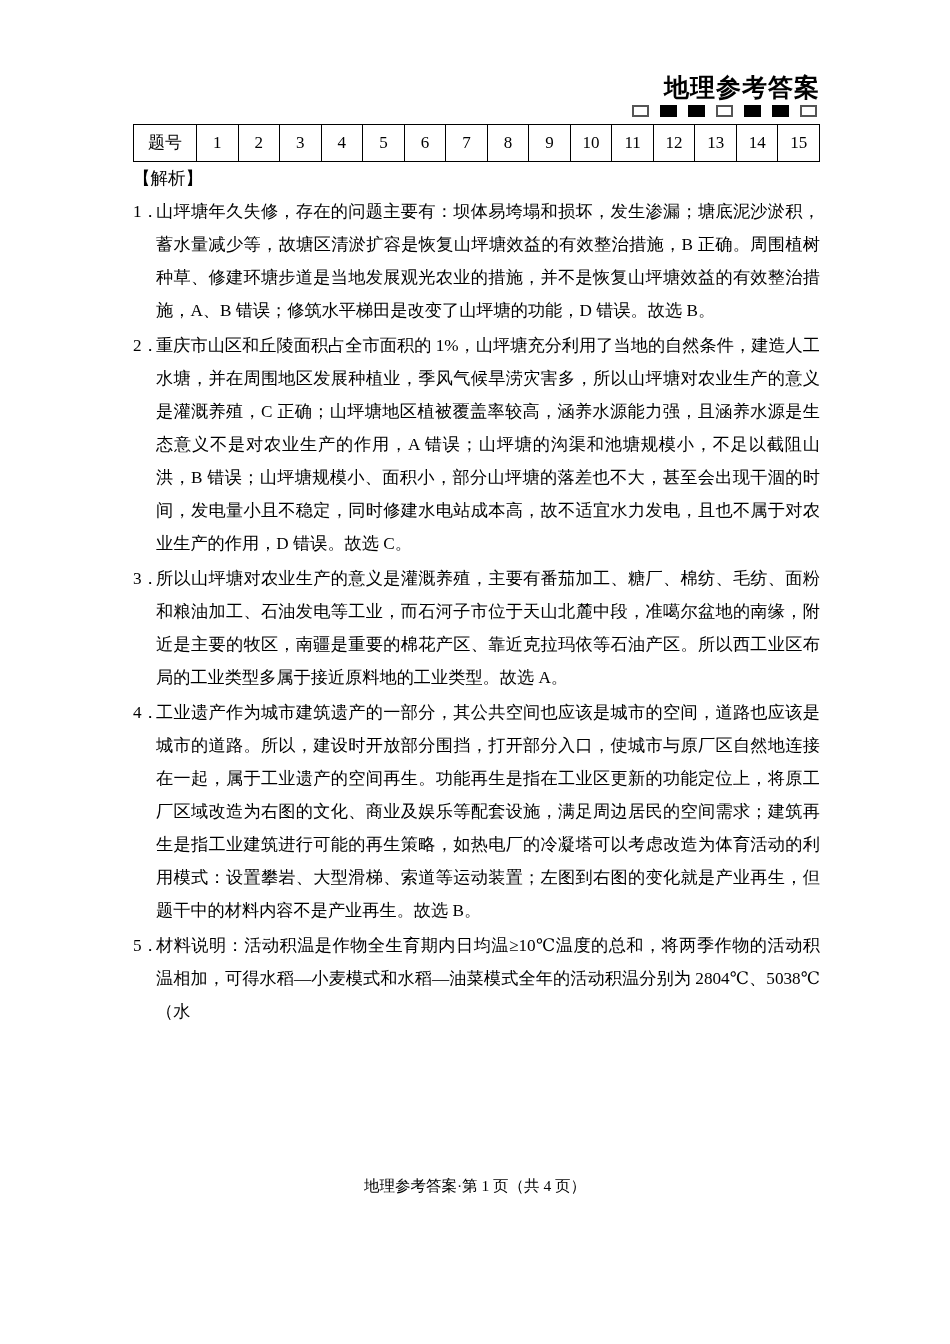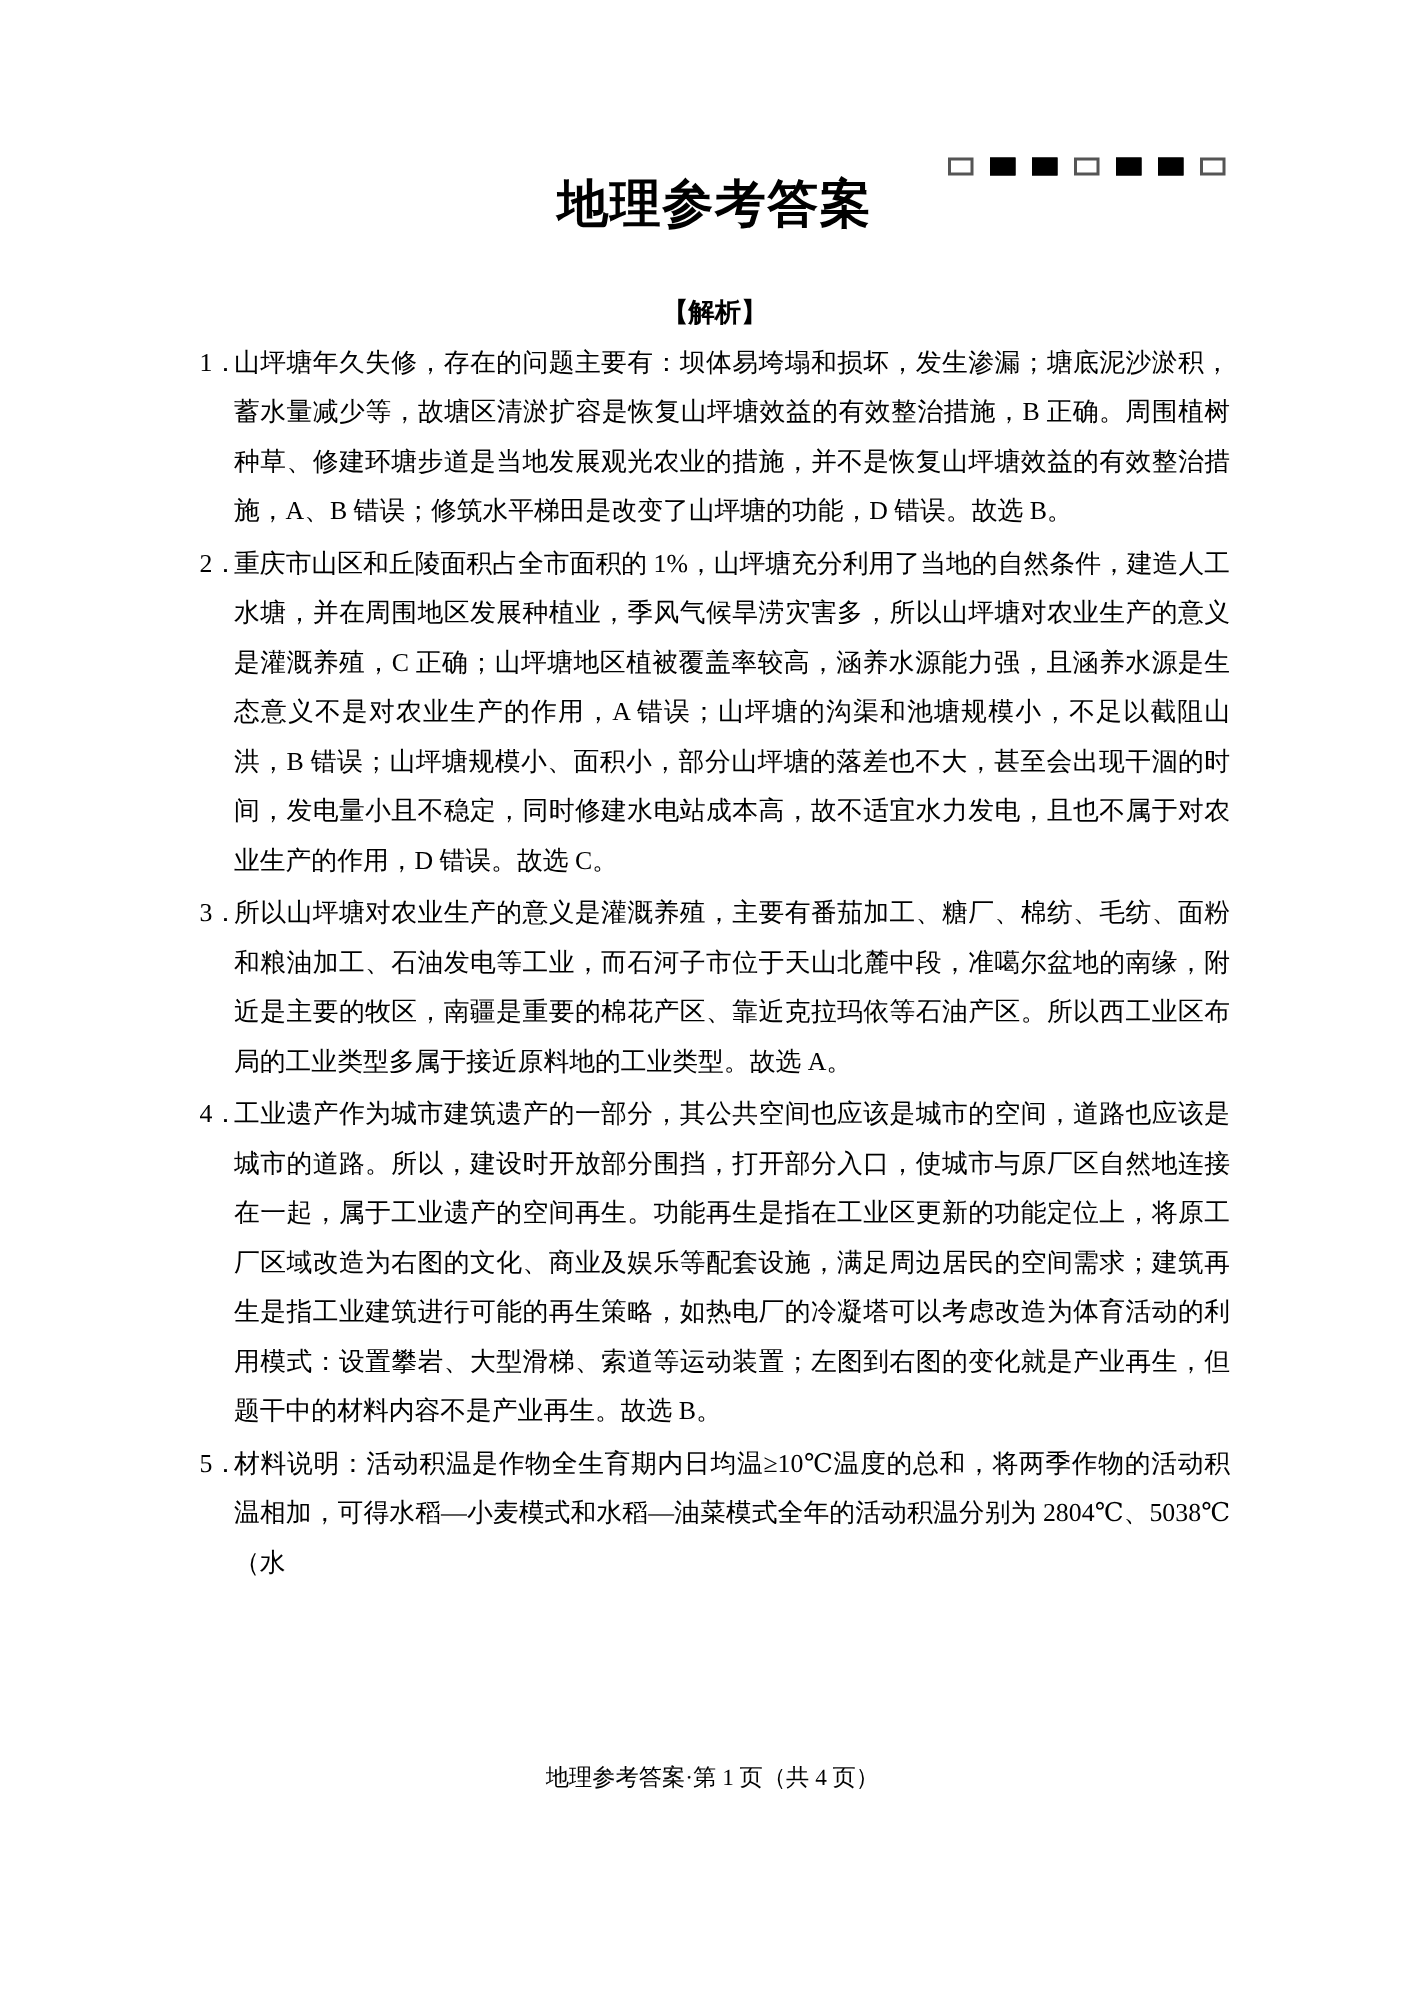--- a/index.html
+++ b/index.html
@@ -30,23 +30,23 @@
     background: #000000;
     border-color: #000000;
   }
   .content {
     position: absolute;
     left: 133px;
     top: 0;
     width: 687px;
   }
   .doc-title {
-    margin-top: 118px;
-    text-align: center;
-    font-size: 34px;
+    margin-top: 69px;
+    text-align: right;
+    font-size: 25px;
     font-weight: 700;
     letter-spacing: 1px;
     line-height: 38px;
   }
   .section-heading {
     margin-top: 37px;
     font-size: 17.5px;
     line-height: 24px;
     white-space: nowrap;
   }
@@ -64,25 +64,23 @@
     height: 36px;
     text-align: center;
     vertical-align: middle;
     font-size: 17px;
     padding: 0;
   }
   table.answer-table td.row-label {
     width: 62px;
   }
   .analysis-heading {
-    margin-top: 13px;
     font-size: 17.5px;
-    font-weight: 700;
+    font-weight: 400;
     line-height: 33px;
-    text-align: center;
   }
   .analysis-list { margin: 0; }
   .item {
     display: flex;
     margin-bottom: 2px;
   }
   .item-num {
     flex: none;
     width: 23px;
     font-size: 17.2px;
@@ -117,20 +115,38 @@
     <span class="reg-mark"></span>
   </div>
 
 <div class="content">
 
   <h1 class="doc-title">地理参考答案</h1>
 
 
   <table class="answer-table">
     <tbody>
+      <tr>
+        <td class="row-label">题号</td>
+      <td>1</td>
+          <td>2</td>
+          <td>3</td>
+          <td>4</td>
+          <td>5</td>
+          <td>6</td>
+          <td>7</td>
+          <td>8</td>
+          <td>9</td>
+          <td>10</td>
+          <td>11</td>
+          <td>12</td>
+          <td>13</td>
+          <td>14</td>
+          <td>15</td>
+        </tr>
     </tbody>
   </table>
 
   <div class="analysis-heading">【解析】</div>
 
   <div class="analysis-list">
       <div class="item">
         <span class="item-num">1．</span>
         <span class="item-text">山坪塘年久失修，存在的问题主要有：坝体易垮塌和损坏，发生渗漏；塘底泥沙淤积，蓄水量减少等，故塘区清淤扩容是恢复山坪塘效益的有效整治措施，B 正确。周围植树种草、修建环塘步道是当地发展观光农业的措施，并不是恢复山坪塘效益的有效整治措施，A、B 错误；修筑水平梯田是改变了山坪塘的功能，D 错误。故选 B。</span>
       </div>

